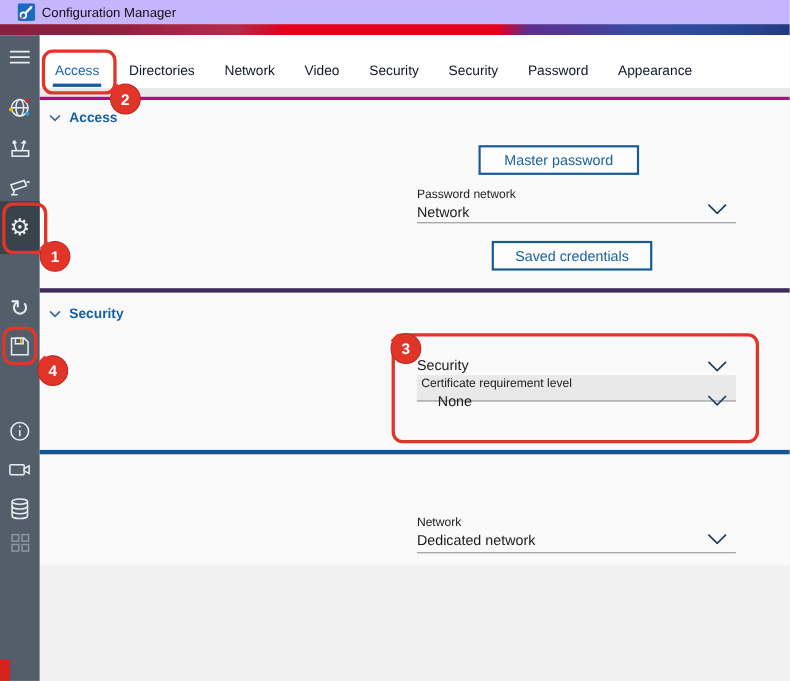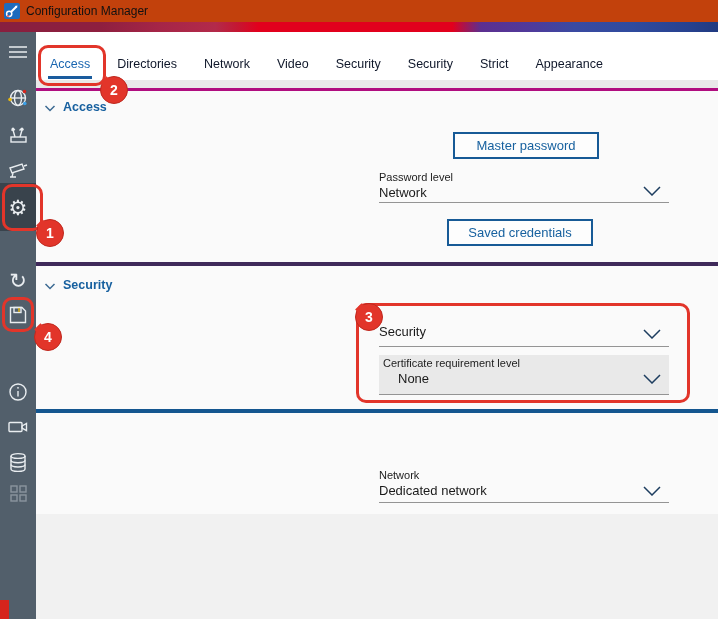--- a/index.html
+++ b/index.html
@@ -1,20 +1,20 @@
 <!DOCTYPE html>
 <html><head>
 <meta charset="utf-8">
 <style>
   * { margin:0; padding:0; box-sizing:border-box; }
   html,body { width:718px; height:619px; overflow:hidden; }
   body { font-family:"Liberation Sans", sans-serif; background:#f1f1f1; position:relative; }
 
   
-  .titlebar { height:22px; background:#c2410c; display:flex; align-items:center; padding-left:4px; }
+  .titlebar { height:22px; background:#c4b5fd; display:flex; align-items:center; padding-left:16px; }
   .app-icon { width:16px; height:16px; flex:0 0 16px; }
   .title-text { font-size:12px; color:#111; margin-left:6px; }
 
   
   .brand-stripe { height:10px;
     background:linear-gradient(90deg,
       #881f3f 0%, #8e1f3f 14%, #a52547 22%, #b32a4a 30%, #c41733 33%,
       #e2001d 36%, #e2001d 63%, #5c2f90 67%, #4f3a9b 74%,
       #3a4aa1 80%, #2f4b9e 88%, #27418f 96%, #203a80 100%); }
 
@@ -164,41 +164,41 @@
 
   <div class="content">
 
     <div class="tabbar">
       <div class="tab active">Access</div>
       <div class="tab">Directories</div>
       <div class="tab">Network</div>
       <div class="tab">Video</div>
       <div class="tab">Security</div>
       <div class="tab">Security</div>
-      <div class="tab">Strict</div>
+      <div class="tab">Password</div>
       <div class="tab">Appearance</div>
     </div>
     <div class="graystrip"></div>
     <div class="magenta-line"></div>
 
     <div class="panel">
 
       <div class="section-header" style="top:7px">
         <span class="chev">
           <svg width="12" height="8" viewBox="0 0 12 8">
               <path d="M1.5 2 L6 6.5 L10.5 2"></path>
             </svg>
         </span>
         <span class="section-title">Access</span>
       </div>
 
-      <button class="btn" style="left:417px; top:41px">Master password</button>
+      <button class="btn" style="left:399px; top:41px">Master password</button>
 
       <div class="dropdown" style="top:78px; height:34px">
-        <div class="dd-label">Password level</div>
+        <div class="dd-label">Password network</div>
         <div class="dd-value">Network</div>
         <span class="dd-chev" style="top:13px">
           <svg width="18" height="10" viewBox="0 0 18 10">
               <path d="M1 1 L9 9 L17 1"></path>
             </svg>
         </span>
       </div>
 
       <button class="btn" style="left:411px; top:128px">Saved credentials</button>
 
@@ -215,21 +215,21 @@
 
       <div class="dropdown" style="top:231px; height:25px">
         <div class="dd-value">Security</div>
         <span class="dd-chev" style="top:3px">
           <svg width="18" height="10" viewBox="0 0 18 10">
               <path d="M1 1 L9 9 L17 1"></path>
             </svg>
         </span>
       </div>
 
-      <div class="dropdown gray" style="top:264px; height:40px">
+      <div class="dropdown gray" style="top:250px; height:24px">
         <div class="dd-label" style="padding-left:4px">Certificate requirement level</div>
         <div class="dd-value" style="padding-left:19px">None</div>
         <span class="dd-chev" style="top:15px">
           <svg width="18" height="10" viewBox="0 0 18 10">
               <path d="M1 1 L9 9 L17 1"></path>
             </svg>
         </span>
       </div>
 
       <div class="sep blue" style="top:318px"></div>

